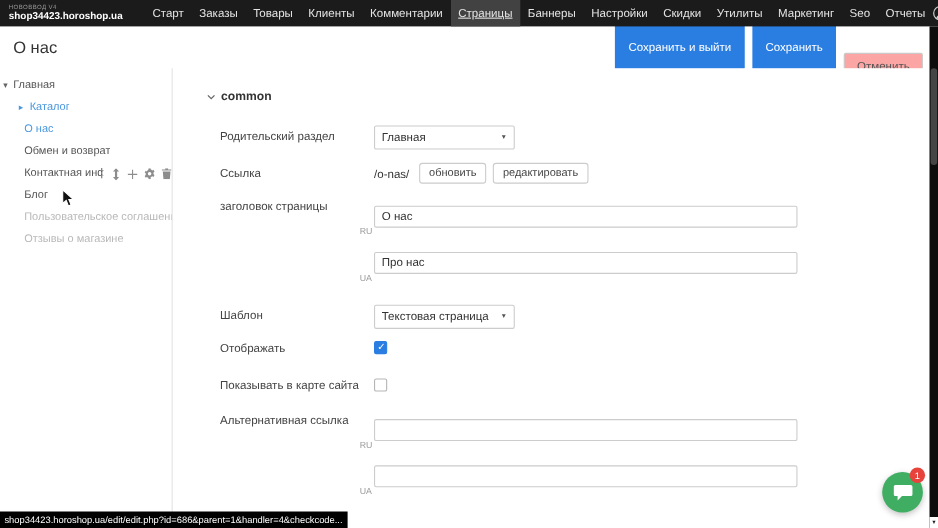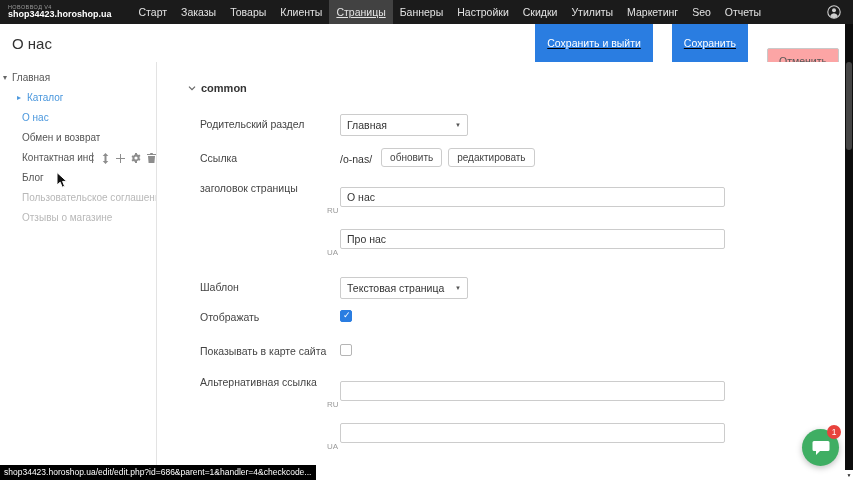--- a/index.html
+++ b/index.html
@@ -16,21 +16,21 @@
   .nav-item { font-size:10.5px; color:#e3e3e3; padding:0 7px; line-height:24px;
               cursor:pointer; white-space:nowrap; }
   .nav-item.active { background:#424242;text-decoration:underline; }
   .nav-right { margin-left:auto; display:flex; align-items:center; gap:9px; padding-right:12px; }
   .nav-icon { display:flex; align-items:center; cursor:pointer; }
 
   
   .header { position:absolute; top:24px; left:0; width:845px; height:38px;
             background:#fff; display:flex; align-items:center; }
   .page-title { font-size:15px; color:#333; margin-left:12px; }
-  .header-buttons { margin-left:auto; display:flex; gap:19px; margin-right:6px;text-decoration:underline; }
+  .header-buttons { margin-left:auto; display:flex; gap:7px; margin-right:6px; }
   .btn { font-size:10.5px; padding:6px 11px; border-radius:2px;
          border:1px solid transparent; cursor:pointer; font-family:inherit; }
   .btn-primary   { background:#2a7de1; color:#fff; border-color:#2a7de1; }
   .btn-secondary { background:#fca5a5; color:#555; border-color:#c9c9c9;margin-top:35px; }
 
   
   .sidebar { position:absolute; top:62px; left:0; width:157px; height:418px;
              border-right:1px solid #e3e3e3; background:#fff; padding-top:6px; }
   .tree-item { font-size:10px; color:#555; height:20px; line-height:20px;
                padding-left:22px; position:relative; cursor:pointer;
@@ -111,20 +111,21 @@
 <div class="navbar">
   <div class="brand">
     <span class="brand-small">НОВОВВОД V4</span>
     <span class="brand-main">shop34423.horoshop.ua</span>
   </div>
   <div class="nav-menu">
     <div class="nav-item">Старт</div>
     <div class="nav-item">Заказы</div>
     <div class="nav-item">Товары</div>
     <div class="nav-item">Клиенты</div>
+    <div class="nav-item">Комментарии</div>
     <div class="nav-item active">Страницы</div>
     <div class="nav-item">Баннеры</div>
     <div class="nav-item">Настройки</div>
     <div class="nav-item">Скидки</div>
     <div class="nav-item">Утилиты</div>
     <div class="nav-item">Маркетинг</div>
     <div class="nav-item">Seo</div>
     <div class="nav-item">Отчеты</div>
   </div>
   <div class="nav-right">

